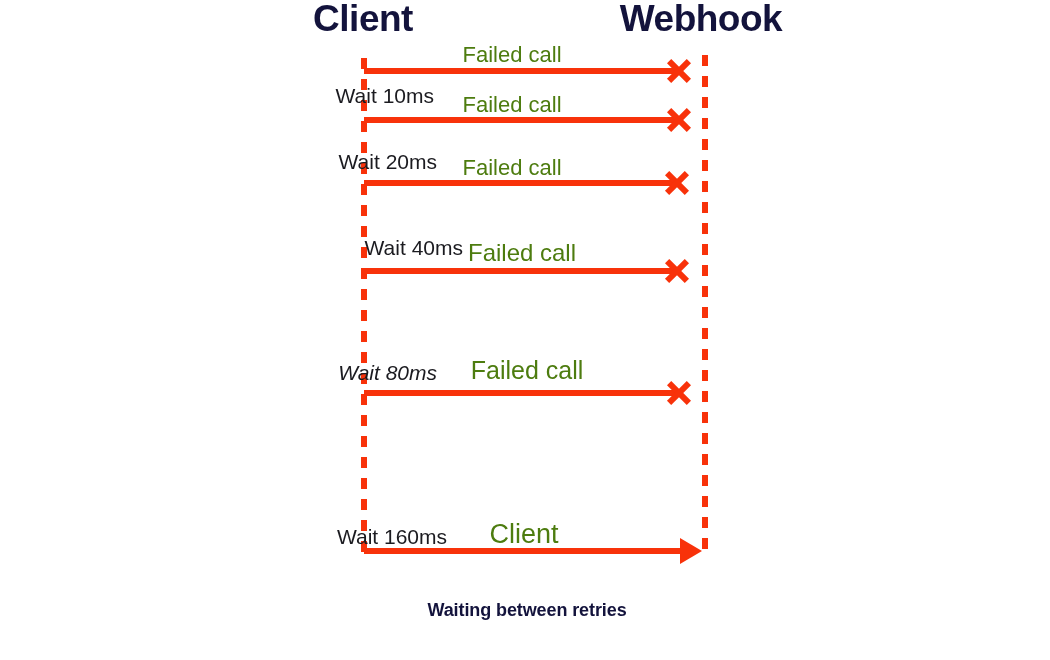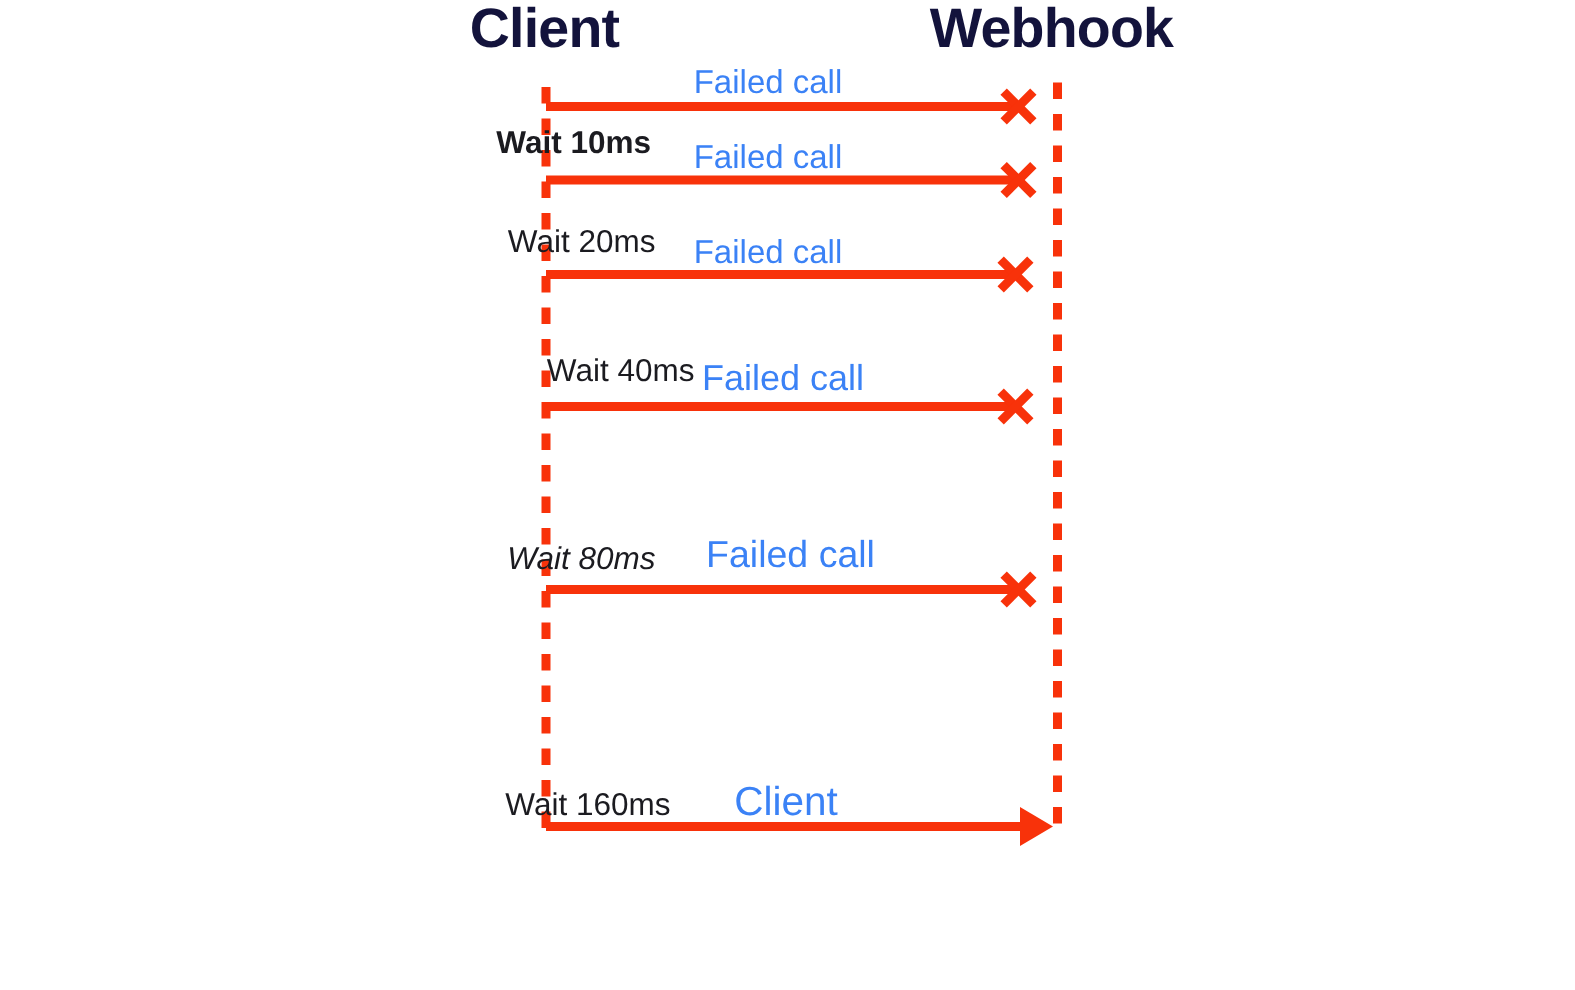--- a/index.html
+++ b/index.html
@@ -51,21 +51,21 @@
   }
 
   
   .msg-line {
     position: absolute;
     height: 6px;
     background: #f8320a;
   }
   .msg-label {
     position: absolute;
-    color: #3b82f6;
+    color: #4d7c0f;
     white-space: nowrap;
     line-height: 1;
     transform: translateX(-50%);
   }
   .wait-label {
     position: absolute;
     color: #1b1b20;
     white-space: nowrap;
     line-height: 1;
     font-size: 21px;
@@ -207,21 +207,22 @@
       <div class="x-mark" style="left: 679px; top: 393px;">
         <span class="a"></span>
         <span class="b"></span>
       </div>
       <div class="msg-label" style="left: 527px; top: 358px; font-size: 25px;">Failed call</div>
       <div class="msg-line" style="left: 364px; top: 548px; width: 316px; background: rgb(248, 50, 10);"></div>
       <div class="arrow-head" style="left: 680px; top: 551px; border-left-color: rgb(248, 50, 10);"></div>
       <div class="msg-label" style="left: 524px; top: 521px; font-size: 27px;">Client</div>
     </div>
   <div id="waits-layer">
-      <div class="wait-label" style="left: 434px; top: 85px; font-weight: bold;">Wait 10ms</div>
+      <div class="wait-label" style="left: 434px; top: 85px;">Wait 10ms</div>
       <div class="wait-label" style="left: 437px; top: 151px;">Wait 20ms</div>
       <div class="wait-label" style="left: 437px; top: 237px; margin-left: 26px;">Wait 40ms</div>
       <div class="wait-label" style="left: 437px; top: 362px; font-style: italic;">Wait 80ms</div>
       <div class="wait-label" style="left: 447px; top: 526px;">Wait 160ms</div>
     </div>
 
+  <div id="caption">Waiting between retries</div>
 
 </div>
 
 </body></html>

